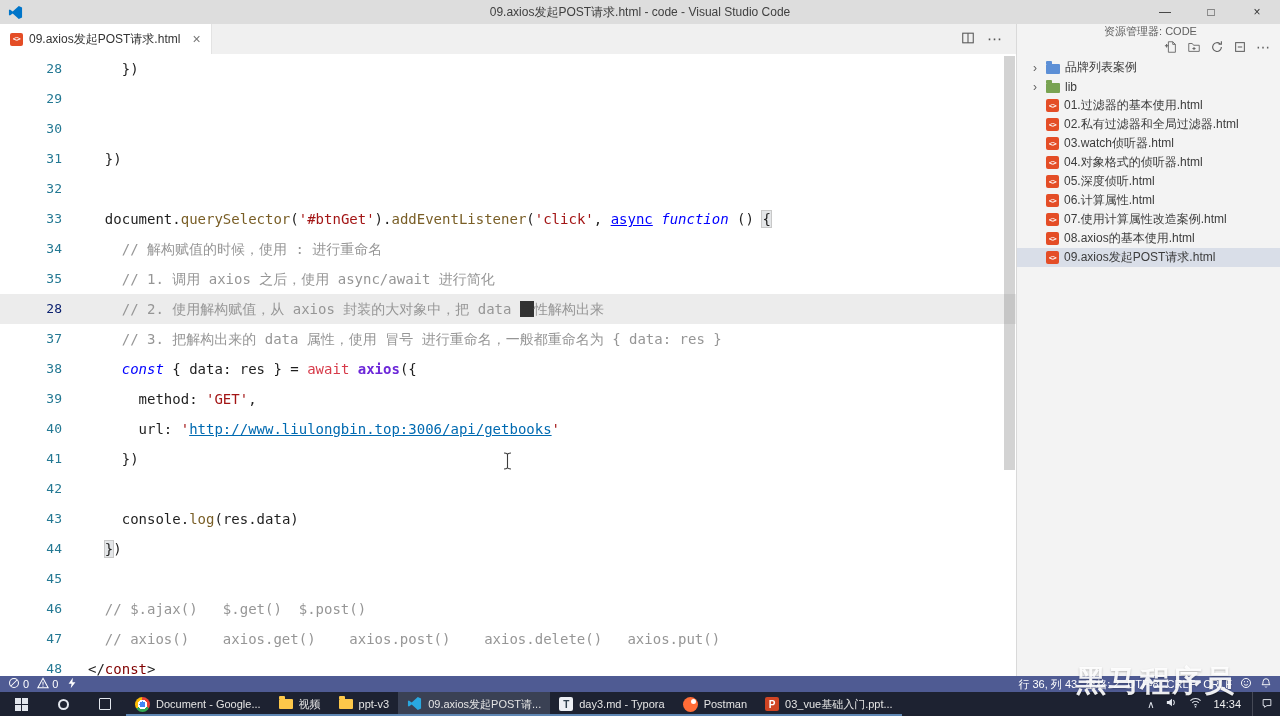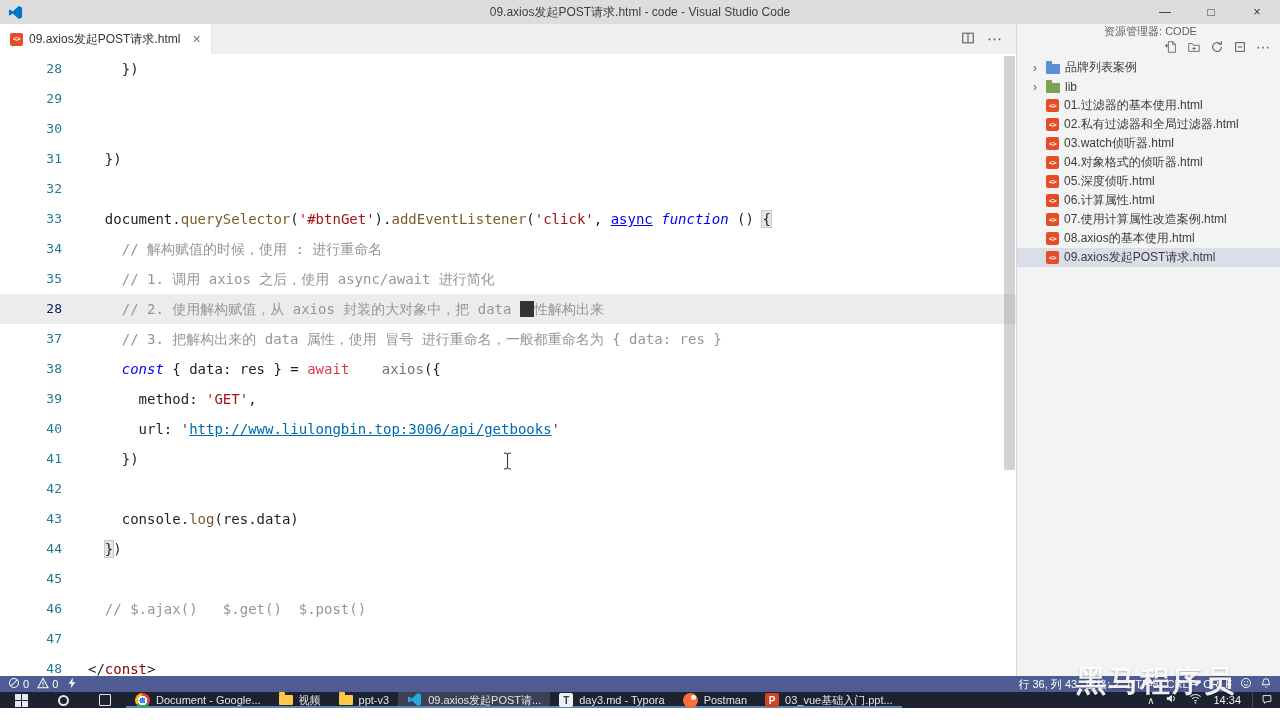--- a/index.html
+++ b/index.html
@@ -29,21 +29,21 @@
   .line { display:flex; height:30px; line-height:30px; white-space:pre; }
   .line.active { background:#ececec; }
   .ln { width:62px; flex:none; text-align:right; color:#237893; font-size:13px; }
   .line.active .ln { color:#0b216f; }
   .code { padding-left:26px; color:#1f1f1f; }
   .tok-pl  { color:#1f1f1f; }
   .tok-fn  { color:#795E26; }
   .tok-kw  { color:#0000ff;text-decoration:underline; }
   .tok-kwi { color:#0000ff; font-style:italic; }
   .tok-aw  { color:#d73a49; }
-  .tok-ax  { color:#737373; font-weight:normal;margin-left:24px; }
+  .tok-ax  { color:#6d28d9; font-weight:bold; }
   .tok-str { color:#a31515; }
   .tok-lnk { color:#006ab1; text-decoration:underline; }
   .tok-cm  { color:#969696; }
   .tok-tagn{ color:#800000; }
   .tok-bm  { background:#e4e6e8; outline:1px solid #c8c8c8; }
   .tok-cur { background:#333; color:#333; }
   .scrollbar { position:absolute; top:2px; right:1px; width:11px; height:414px; background:rgba(110,110,110,.30); }
   .mouse-cursor { position:absolute; left:502px; top:398px; }
 
   
@@ -66,21 +66,21 @@
   
   .statusbar { height:16px; background:var(--status-bg,#4f5b93); display:flex; align-items:center; color:#fff; font-size:11px; padding:0 8px; position:relative; z-index:2; }
   .st-left { display:flex; align-items:center; }
   .st-item { display:flex; align-items:center; gap:3px; margin-right:8px; }
   .st-right { margin-left:auto; display:flex; align-items:center; gap:8px; }
   .st-right .st-text { white-space:nowrap; }
 
   .watermark { position:absolute; right:44px; bottom:18px; z-index:3; color:rgba(255,255,255,.92); font-size:30px; font-weight:bold; letter-spacing:2px; pointer-events:none; text-shadow:0 1px 2px rgba(0,0,0,.25);margin-left:36px; }
 
   
-  .taskbar { height:16px; background:#1d2231; display:flex; align-items:stretch; color:#e8e8e8; position:relative; z-index:1; }
+  .taskbar { height:24px; background:#1d2231; display:flex; align-items:stretch; color:#e8e8e8; position:relative; z-index:1; }
   .tb-sys { width:42px; display:flex; align-items:center; justify-content:center; }
   .ic-win { display:grid; grid-template-columns:6px 6px; grid-template-rows:6px 6px; gap:1px; }
   .ic-win i { background:#e3e7ee; }
   .ic-search { width:11px; height:11px; border:2px solid #e3e7ee; border-radius:50%; }
   .ic-task { width:12px; height:12px; border:1.3px solid #e3e7ee; border-radius:1px; }
   .tb-app { display:flex; align-items:center; gap:6px; padding:0 9px; font-size:11px; max-width:165px; box-shadow:inset 0 -2px 0 #5f87b4; }
   .tb-app.active { background:#3a4154; }
   .tb-label { white-space:nowrap; overflow:hidden; text-overflow:ellipsis; color:#e4e4e4; }
   .ic-chrome { width:15px; height:15px; flex:none; border-radius:50%;
                background: radial-gradient(circle at center,#4285f4 0 3px,#ffffff 3px 4.5px,rgba(0,0,0,0) 4.5px),
@@ -145,21 +145,21 @@
           <div class="line"><div class="ln">37</div><div class="code"><span class="tok-cm">    // 3. 把解构出来的 data 属性，使用 冒号 进行重命名，一般都重命名为 { data: res }</span></div></div>
           <div class="line"><div class="ln">38</div><div class="code"><span class="tok-pl">    </span><span class="tok-kwi">const</span><span class="tok-pl"> { data: res } = </span><span class="tok-aw">await</span><span class="tok-pl"> </span><span class="tok-ax">axios</span><span class="tok-pl">({</span></div></div>
           <div class="line"><div class="ln">39</div><div class="code"><span class="tok-pl">      method: </span><span class="tok-str">'GET'</span><span class="tok-pl">,</span></div></div>
           <div class="line"><div class="ln">40</div><div class="code"><span class="tok-pl">      url: </span><span class="tok-str">'</span><span class="tok-lnk">http://www.liulongbin.top:3006/api/getbooks</span><span class="tok-str">'</span></div></div>
           <div class="line"><div class="ln">41</div><div class="code"><span class="tok-pl">    })</span></div></div>
           <div class="line"><div class="ln">42</div><div class="code"></div></div>
           <div class="line"><div class="ln">43</div><div class="code"><span class="tok-pl">    console.</span><span class="tok-fn">log</span><span class="tok-pl">(res.data)</span></div></div>
           <div class="line"><div class="ln">44</div><div class="code"><span class="tok-pl">  </span><span class="tok-bm">}</span><span class="tok-pl">)</span></div></div>
           <div class="line"><div class="ln">45</div><div class="code"></div></div>
           <div class="line"><div class="ln">46</div><div class="code"><span class="tok-cm">  // $.ajax()   $.get()  $.post()</span></div></div>
-          <div class="line"><div class="ln">47</div></div>
+          <div class="line"><div class="ln">47</div><div class="code"><span class="tok-cm">  // axios()    axios.get()    axios.post()    axios.delete()   axios.put()</span></div></div>
           <div class="line"><div class="ln">48</div><div class="code"><span class="tok-pl">&lt;/</span><span class="tok-tagn">const</span><span class="tok-pl">&gt;</span></div></div>
         </div>
       <div class="scrollbar"></div>
       <div class="mouse-cursor">
         <svg width="11" height="18" viewBox="0 0 11 18">
             <path d="M2 1c1.5 0 2.6.4 3.5 1.2C6.4 1.4 7.5 1 9 1M2 17c1.5 0 2.6-.4 3.5-1.2.9.8 2 1.2 3.5 1.2M5.5 2.2v13.6" stroke="#3c3c3c" stroke-width="1.1" fill="none"></path>
           </svg>
       </div>
     </div>
   </div>

